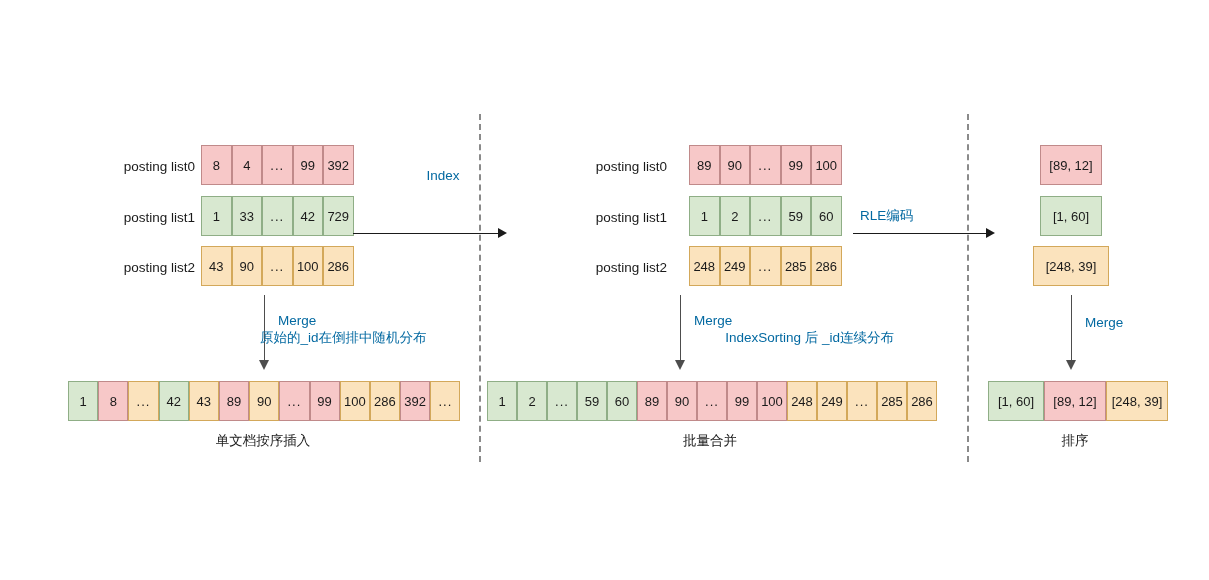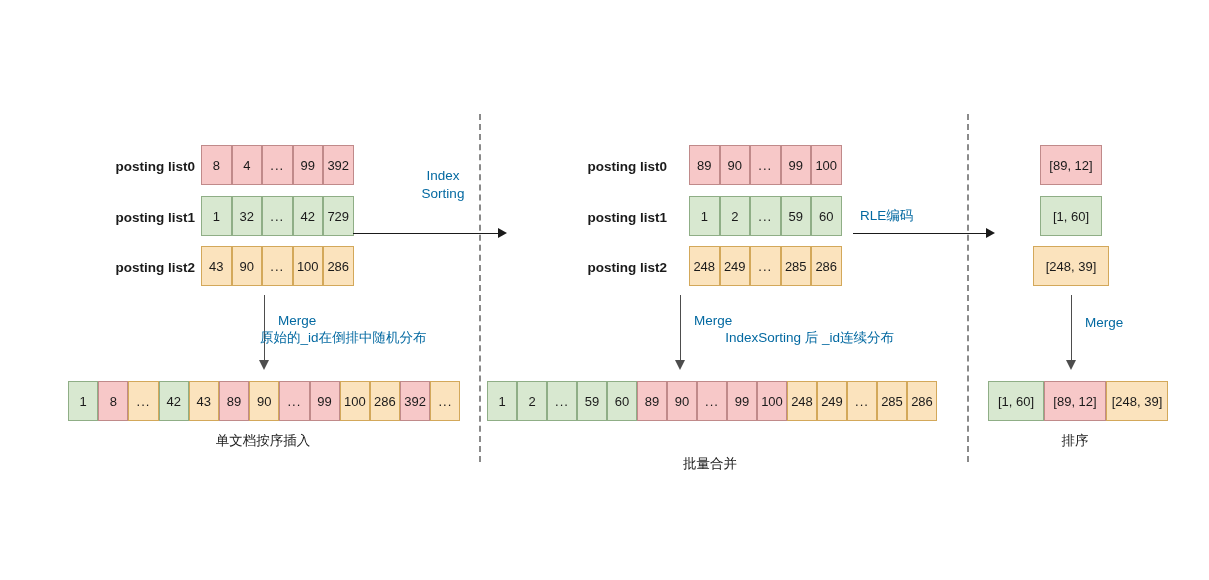--- a/index.html
+++ b/index.html
@@ -29,21 +29,20 @@
   }
 
   
   .row-label {
     position: absolute;
     font-size: 13.5px;
     color: #1a1a1a;
     white-space: nowrap;
     text-align: right;
     line-height: 1;
-    font-weight: bold;
   }
 
   
   .cellrow {
     position: absolute;
     display: flex;
     height: 40px;
     box-sizing: border-box;
   }
   .cell {
@@ -137,35 +136,34 @@
 
   <div class="cellrow" id="s1r0" style="left:201px; top:145px;">
       <div class="cell pink" style="width: 30.5px;">8</div>
       <div class="cell pink" style="width: 30.5px;">4</div>
       <div class="cell pink dots" style="width: 30.5px;">...</div>
       <div class="cell pink" style="width: 30.5px;">99</div>
       <div class="cell pink" style="width: 30.5px;">392</div>
     </div>
   <div class="cellrow" id="s1r1" style="left:201px; top:196px;">
       <div class="cell green" style="width: 30.5px;">1</div>
-      <div class="cell green" style="width: 30.5px;">32</div>
+      <div class="cell green" style="width: 30.5px;">33</div>
       <div class="cell green dots" style="width: 30.5px;">...</div>
       <div class="cell green" style="width: 30.5px;">42</div>
       <div class="cell green" style="width: 30.5px;">729</div>
     </div>
   <div class="cellrow" id="s1r2" style="left:201px; top:246px;">
       <div class="cell orange" style="width: 30.5px;">43</div>
       <div class="cell orange" style="width: 30.5px;">90</div>
       <div class="cell orange dots" style="width: 30.5px;">...</div>
       <div class="cell orange" style="width: 30.5px;">100</div>
       <div class="cell orange" style="width: 30.5px;">286</div>
     </div>
 
   <div class="arrow-label" style="left:360px; top:167px; width:166px;">Index</div>
-  <div class="arrow-label" style="left:360px; top:185px; width:166px;">Sorting</div>
   <div class="h-arrow-line" style="left:353px; top:233px; width:146px;"></div>
   <div class="h-arrow-head" style="left:498px; top:228px;"></div>
 
   <div class="v-arrow-line" style="left:264px; top:295px; height:66px;"></div>
   <div class="v-arrow-head" style="left:259px; top:360px;"></div>
   <div class="arrow-label" style="left:278px; top:312px; width:190px; text-align:left;">Merge</div>
   <div class="arrow-label" style="left:260px; top:329px; width:190px; text-align:left;">原始的_id在倒排中随机分布</div>
 
   <div class="cellrow" id="s1merged" style="left:68px; top:381px;">
       <div class="cell green" style="width: 30.2px;">1</div>
@@ -229,21 +227,21 @@
       <div class="cell pink" style="width: 30px;">90</div>
       <div class="cell pink dots" style="width: 30px;">...</div>
       <div class="cell pink" style="width: 30px;">99</div>
       <div class="cell pink" style="width: 30px;">100</div>
       <div class="cell orange" style="width: 30px;">248</div>
       <div class="cell orange" style="width: 30px;">249</div>
       <div class="cell orange dots" style="width: 30px;">...</div>
       <div class="cell orange" style="width: 30px;">285</div>
       <div class="cell orange" style="width: 30px;">286</div>
     </div>
-  <div class="section-caption" style="left:610px; top:432px; width:200px;margin-top:23px;">批量合并</div>
+  <div class="section-caption" style="left:610px; top:432px; width:200px;">批量合并</div>
 
   <div class="rlebox pink" id="s3b0" style="left:1040px; top:145px; width:62px;">[89, 12]</div>
   <div class="rlebox green" id="s3b1" style="left:1040px; top:196px; width:62px;">[1, 60]</div>
   <div class="rlebox orange" id="s3b2" style="left:1033px; top:246px; width:76px;">[248, 39]</div>
 
   <div class="v-arrow-line" style="left:1071px; top:295px; height:66px;"></div>
   <div class="v-arrow-head" style="left:1066px; top:360px;"></div>
   <div class="arrow-label" style="left:1085px; top:314px; width:90px; text-align:left;">Merge</div>
 
   <div class="cellrow" id="s3merged" style="left:988px; top:381px;">

